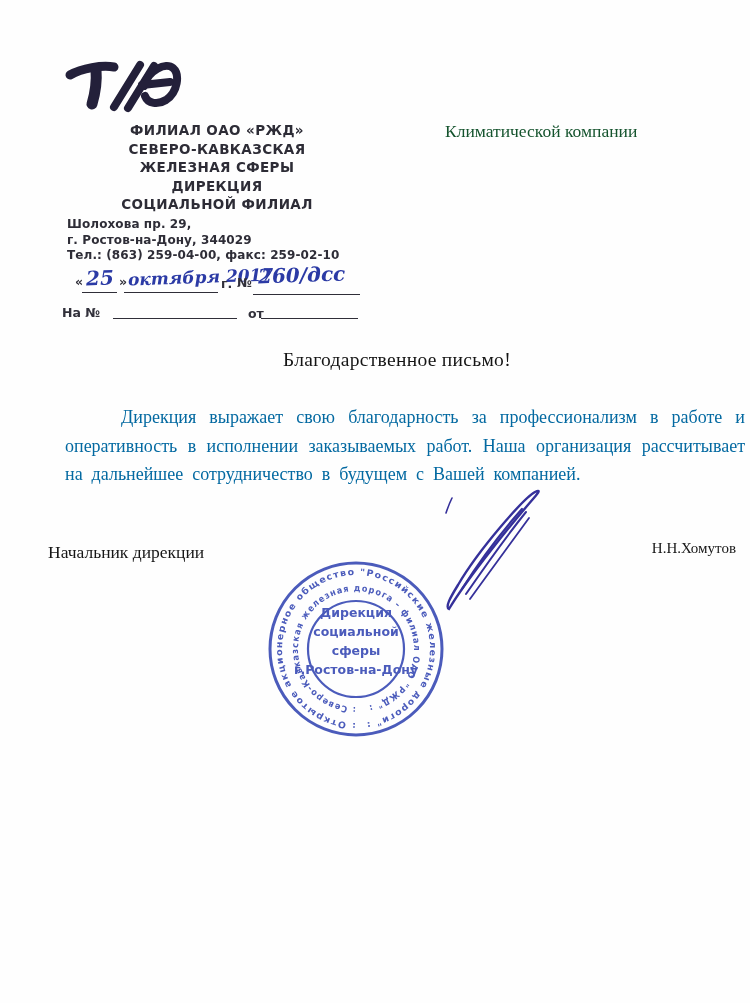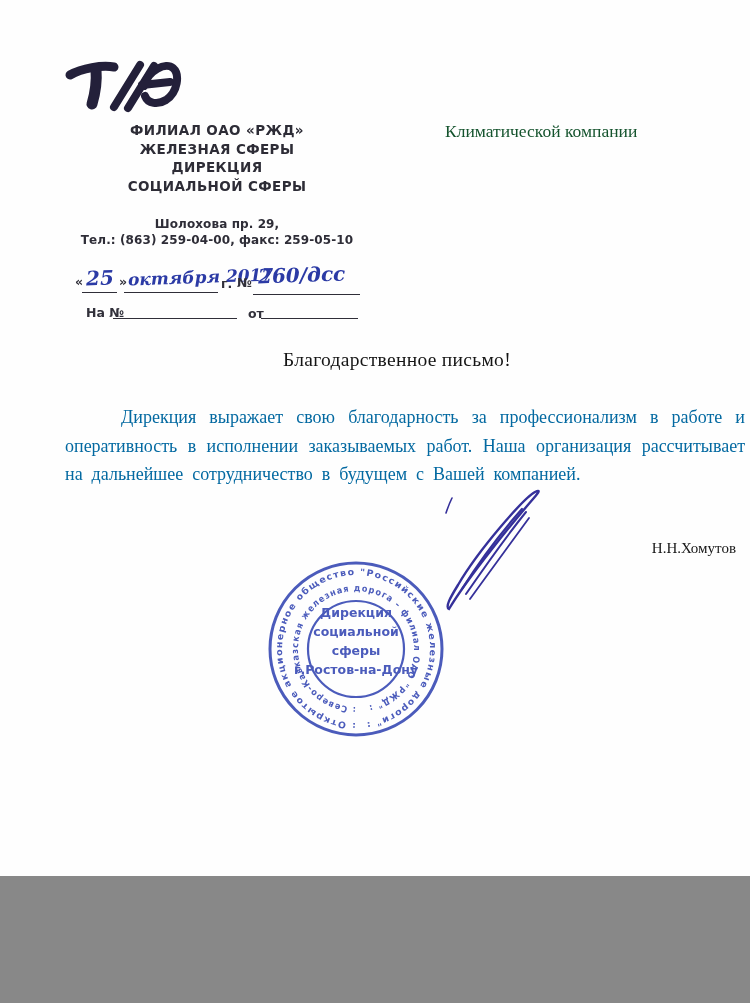--- a/index.html
+++ b/index.html
@@ -1,36 +1,36 @@
 <!DOCTYPE html>
 <html><head>
 <meta charset="utf-8">
 <style>
   html,body{margin:0;padding:0;background:#888;}
   .page{
     position:relative;
-    width:750px;height:876px;
+    width:750px;height:1003px;
     background:#fefefe;
     margin:0 auto;
     overflow:hidden;
     font-family:"Liberation Serif", serif;
     color:#181818;
   }
   .abs{position:absolute;}
   
   .lh-org{
     left:67px;top:121px;width:300px;
     text-align:center;
     font-family:"DejaVu Sans", sans-serif;
     font-weight:700;font-size:13.5px;line-height:18.5px;
     color:#2d2c36;letter-spacing:.4px;
   }
   .lh-addr{
     left:67px;top:217px;width:300px;
-    text-align:center;
+    text-align:left;
     font-family:"DejaVu Sans", sans-serif;
     font-weight:600;font-size:12px;line-height:15.5px;
     color:#2e2d37;letter-spacing:.1px;
   }
   .ref-print{
     font-family:"DejaVu Sans", sans-serif;
     font-weight:700;font-size:12.5px;color:#31303a;
   }
   .hand{
     font-family:"DejaVu Serif", serif;
@@ -82,54 +82,57 @@
       <path d="M52,55 L78,13" stroke-width="8"></path>
       <path d="M66,56 L92,14" stroke-width="8"></path>
 
       <path d="M82,34 C86,18 104,10 111,16 C118,22 116,40 104,48 C96,53 86,52 83,44" stroke-width="8"></path>
       <path d="M80,33 L108,30" stroke-width="8"></path>
     </g>
   </svg>
 
   <div class="abs lh-org">
     <div>ФИЛИАЛ ОАО «РЖД»</div>
+    <div>СЕВЕРО-КАВКАЗСКАЯ</div>
     <div>ЖЕЛЕЗНАЯ СФЕРЫ</div>
     <div>ДИРЕКЦИЯ</div>
-    <div>СОЦИАЛЬНОЙ СФЕРЫ</div>
+    <div>СОЦИАЛЬНОЙ ФИЛИАЛ</div>
   </div>
 
   <div class="abs lh-addr">
     <div>Шолохова пр. 29,</div>
-    <div>Тел.: (863) 259-04-00, факс: 259-05-10</div>
+    <div>г. Ростов-на-Дону, 344029</div>
+    <div>Тел.: (863) 259-04-00, факс: 259-02-10</div>
   </div>
 
   <span class="abs ref-print" style="left:75px;top:274px;">«</span>
   <span class="abs hand" style="left:86px;top:266px;font-size:20px;">25</span>
   <span class="abs uline" style="left:82px;top:291px;width:35px;"></span>
   <span class="abs ref-print" style="left:119px;top:274px;">»</span>
   <span class="abs hand" style="left:128px;top:267px;font-size:17px;">октября 2017</span>
   <span class="abs uline" style="left:124px;top:291px;width:94px;"></span>
   <span class="abs ref-print" style="left:221px;top:276px;">г.</span>
   <span class="abs ref-print" style="left:237px;top:275px;">№</span>
   <span class="abs hand" style="left:258px;top:263px;font-size:20px;">260/дсс</span>
   <span class="abs uline" style="left:253px;top:293px;width:107px;"></span>
 
-  <span class="abs ref-print" style="left:86px;top:305px;text-align:right;">На №</span>
+  <span class="abs ref-print" style="left:62px;top:305px;text-align:right;">На №</span>
   <span class="abs uline" style="left:113px;top:317px;width:124px;"></span>
   <span class="abs ref-print" style="left:240px;top:306px;margin-left:8px;">от</span>
   <span class="abs uline" style="left:261px;top:317px;width:97px;"></span>
 
   <div class="abs recipient">
     <div style="padding-left:17px;">Климатической компании</div>
   </div>
 
   <div class="abs title">Благодарственное письмо!</div>
 
   <p class="abs bodytext">Дирекция выражает свою благодарность за профессионализм в работе и оперативность в исполнении заказываемых работ. Наша организация рассчитывает на дальнейшее сотрудничество в будущем с Вашей компанией.</p>
 
+  <span class="abs sig-label">Начальник дирекции</span>
   <span class="abs sig-name">Н.Н.Хомутов</span>
 
   <svg class="abs overlay" viewBox="0 0 750 1003" aria-hidden="true">
     <g opacity="0.92">
       <circle cx="356" cy="649" r="86" fill="none" stroke="#3c4eb6" stroke-width="3"></circle>
       <circle cx="356" cy="649" r="48" fill="none" stroke="#3c4eb6" stroke-width="2.2"></circle>
       <defs>
         <path id="ringOuter" d="M 356 723 A 74 74 0 1 1 356 575 A 74 74 0 1 1 356 723"></path>
         <path id="ringInner" d="M 356 707 A 58 58 0 1 1 356 591 A 58 58 0 1 1 356 707"></path>
       </defs>

